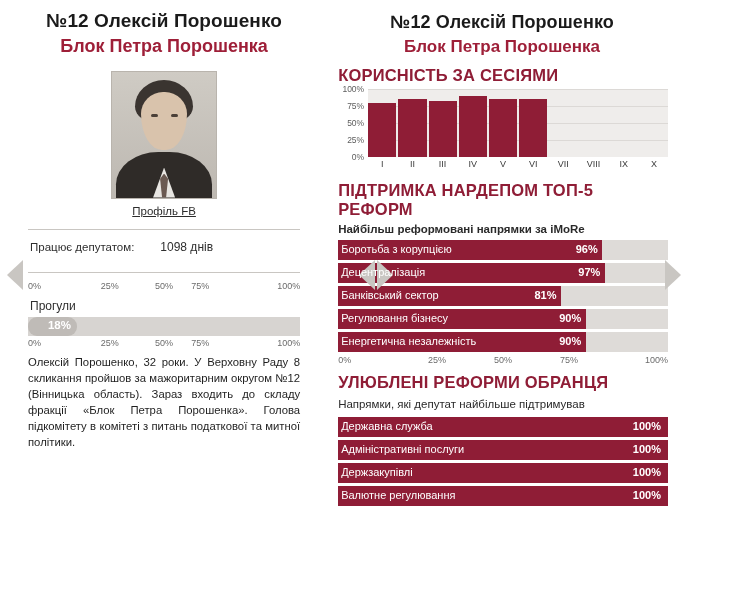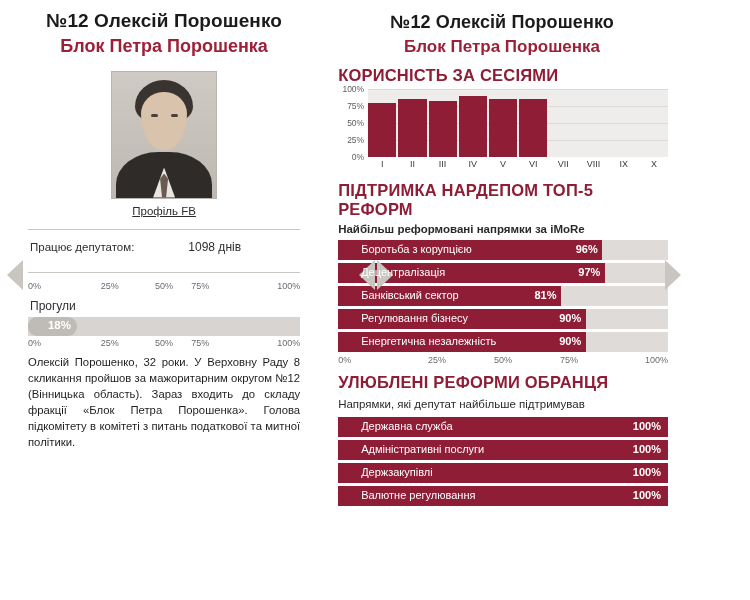--- a/index.html
+++ b/index.html
@@ -101,21 +101,21 @@
   }
 
   .divider { height: 1px; background: #c9c6c2; margin: 12px 0 8px; }
 
   .kv-row {
     display:flex; align-items:baseline; gap: 26px;
     font-size: 11.5px; color: #2e2e2e;
     padding: 2px 2px 6px 2px;
   }
   .kv-label { }
-  .kv-value { font-size: 12px; margin-left: 28px; }
+  .kv-value { font-size: 12px; }
 
   .sec-label {
     font-size: 12px; color: #2e2e2e;
     margin: 2px 0 4px 2px;
   }
 
   
   .barbox { position: relative; }
   .track {
     position: relative;
@@ -208,21 +208,21 @@
     position: relative;
     height: 20px;
     background: #dedbd8;
     margin-bottom: 3px;
   }
   .hrow .hfill {
     position:absolute; left:0; top:0; bottom:0;
     background:#8f1d36;
   }
   .hrow .hname {
-    position:absolute; left:23px; top: 3px;
+    position:absolute; left:3px; top: 3px;
     font-size: 11px; color:#fff; z-index:3; white-space:nowrap;
   }
   .hrow .hval {
     position:absolute; top: 3px;
     font-size: 11px; color:#fff; font-weight:bold; z-index:3;
   }
   .hscale {
     display:flex; justify-content:space-between;
     font-size: 9px; color:#6b6b6b; margin-top: 2px;
   }

